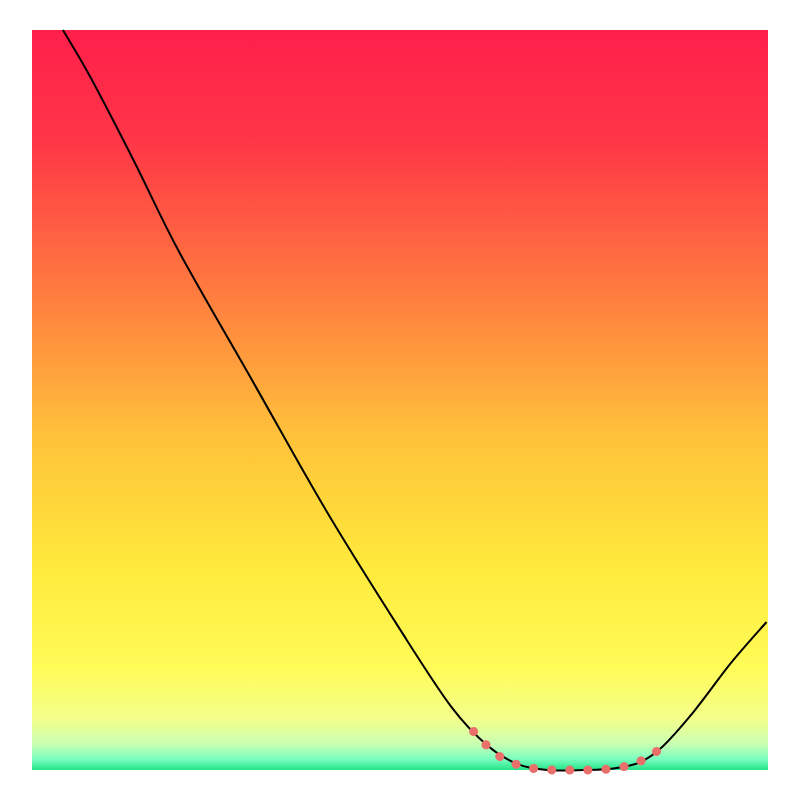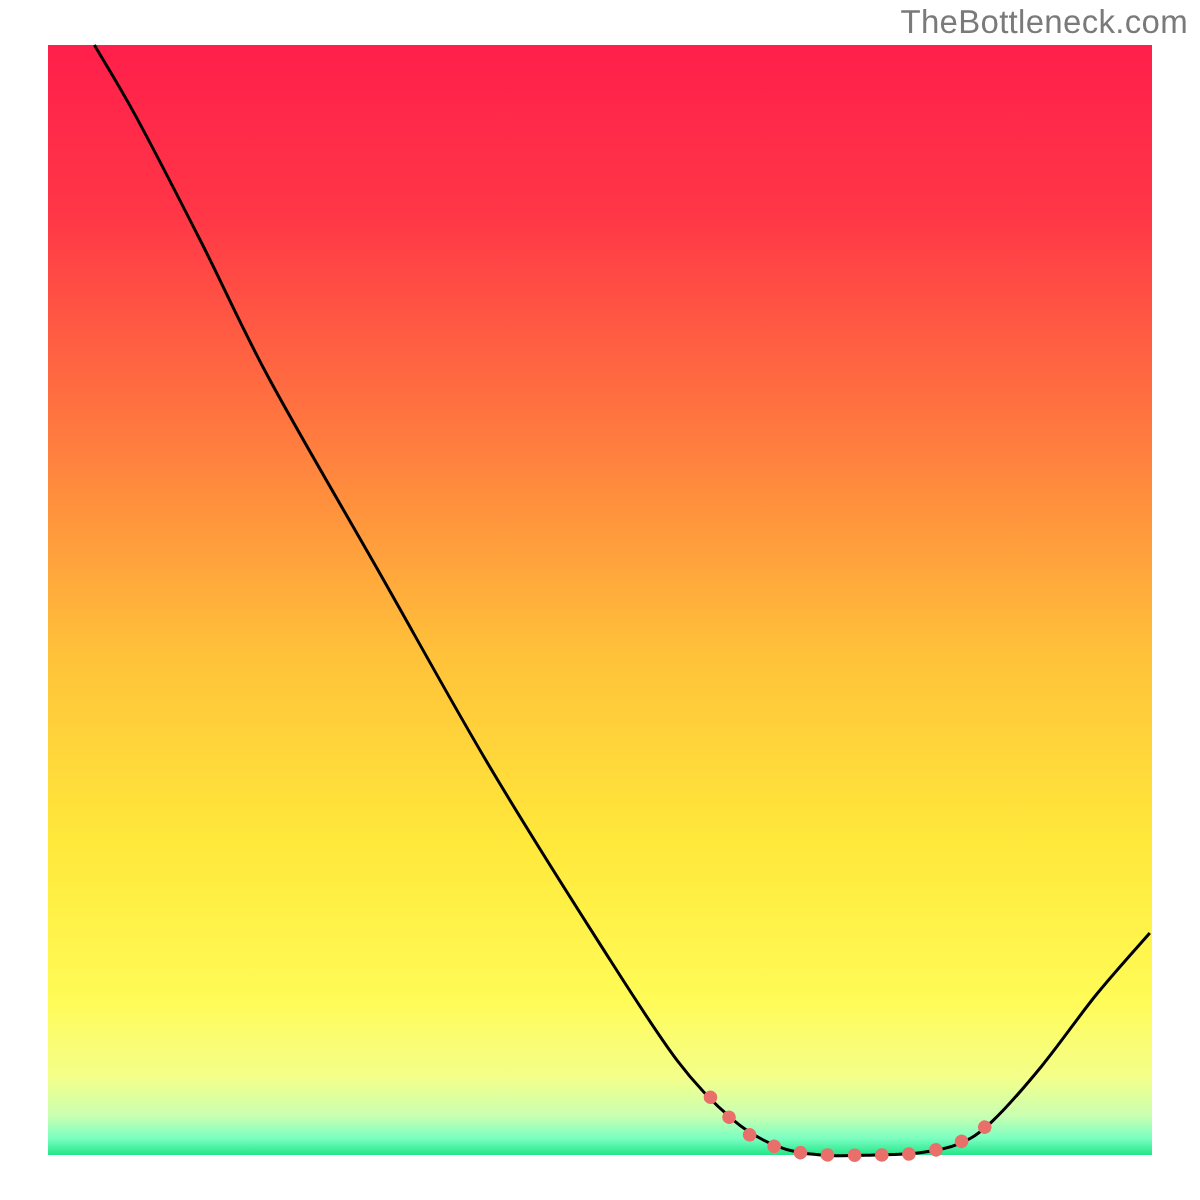--- a/index.html
+++ b/index.html
@@ -31,21 +31,20 @@
     top: 0;
     left: 0;
     width: 800px;
     height: 800px;
   }
 </style>
 </head>
 <body>
 
 <div class="chart-container">
-  <div class="watermark">TheBottleneck.com</div>
   <svg class="plot" viewBox="0 0 800 800">
     <defs>
       <linearGradient id="bg-grad" x1="0" y1="0" x2="0" y2="1">
           <stop offset="0%" stop-color="#ff1f4b"></stop>
           <stop offset="15%" stop-color="#ff3647"></stop>
           <stop offset="35%" stop-color="#ff7a3f"></stop>
           <stop offset="55.00000000000001%" stop-color="#ffc23a"></stop>
           <stop offset="72%" stop-color="#ffe93b"></stop>
           <stop offset="86%" stop-color="#fffb57"></stop>
           <stop offset="93%" stop-color="#f4ff8a"></stop>

